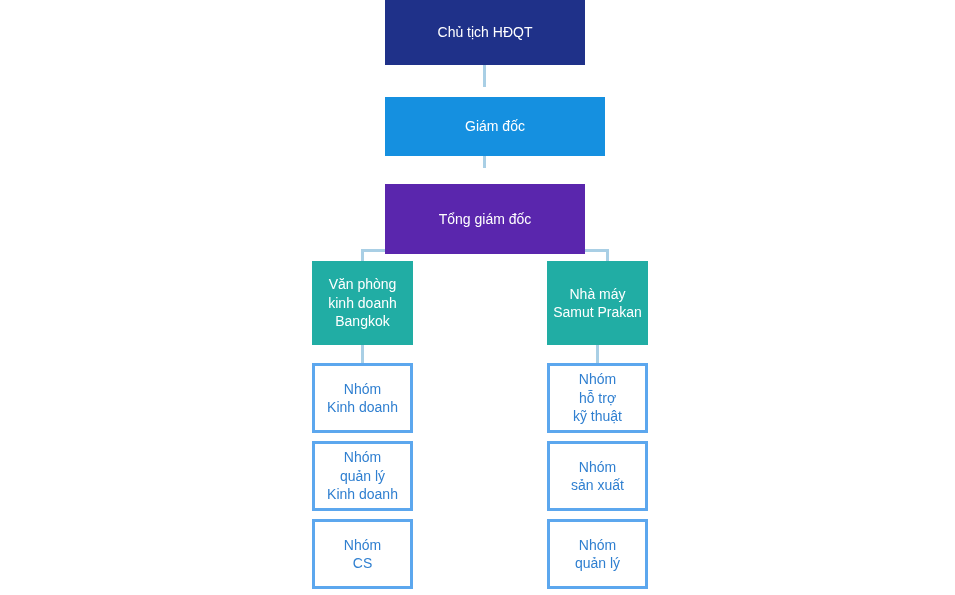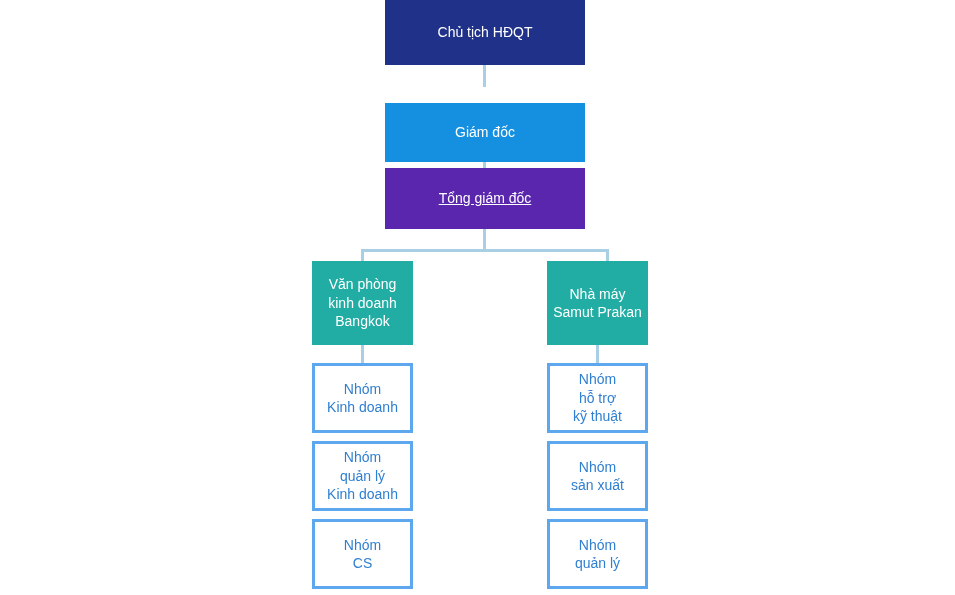--- a/index.html
+++ b/index.html
@@ -85,25 +85,25 @@
   <div class="connector" style="left:606px; top:249px; width:3px; height:12px;"></div>
 
   <div class="connector" style="left:361px; top:345px; width:3px; height:18px;"></div>
 
   <div class="connector" style="left:596px; top:345px; width:3px; height:18px;"></div>
 
   <div class="node exec exec-chairman" style="left:385px; top:0px; width:200px; height:65px;">
     <span class="node-label">Chủ tịch HĐQT</span>
   </div>
 
-  <div class="node exec exec-director" style="left:385px; top:103px; width:200px; height:59px;">
+  <div class="node exec exec-director" style="left:385px; top:97px; width:220px; height:59px;">
     <span class="node-label">Giám đốc</span>
   </div>
 
-  <div class="node exec exec-ceo" style="left:385px; top:168px; width:200px; height:61px;text-decoration:underline;">
+  <div class="node exec exec-ceo" style="left:385px; top:184px; width:200px; height:70px;">
     <span class="node-label">Tổng giám đốc</span>
   </div>
 
   <div class="node division" style="left:312px; top:261px; width:101px; height:84px;">
     <span class="node-label">Văn phòng
 kinh doanh
 Bangkok</span>
   </div>
 
   <div class="node division" style="left:547px; top:261px; width:101px; height:84px;">

